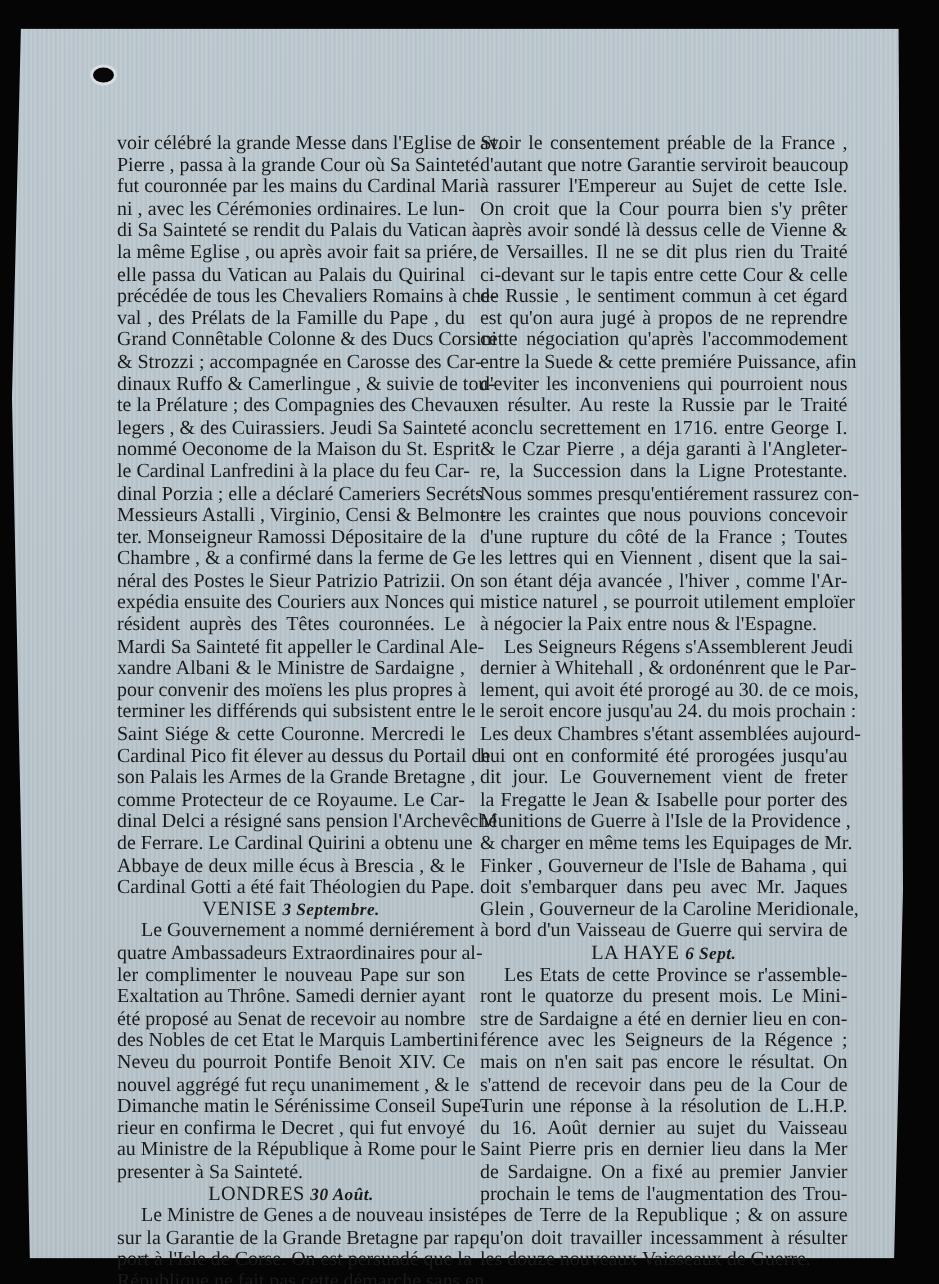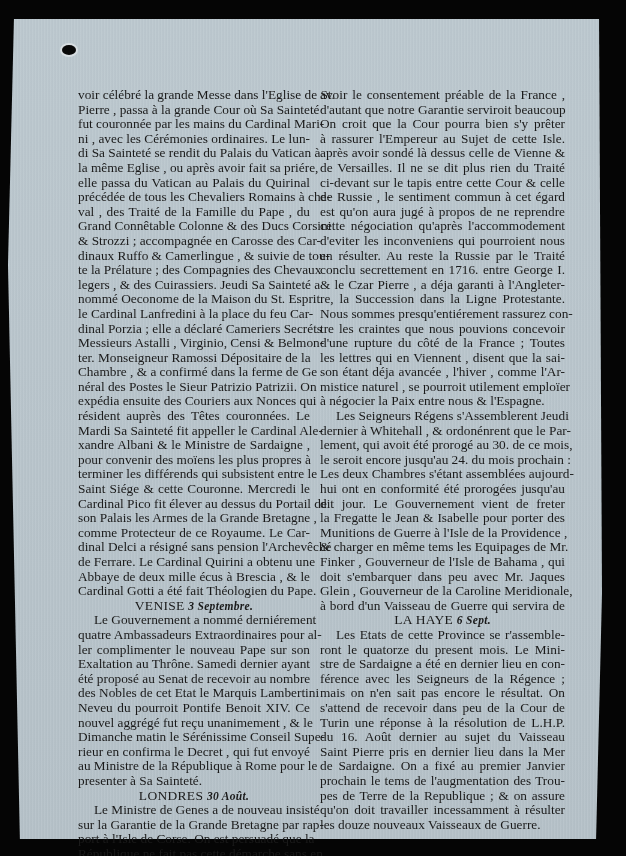--- a/index.html
+++ b/index.html
@@ -39,21 +39,21 @@
 <div class="col left">
   <div id="left-lines">
       <span class="line">voir célébré la grande Messe dans l'Eglise de St.</span>
       <span class="line">Pierre , passa à la grande Cour où Sa Sainteté</span>
       <span class="line">fut couronnée par les mains du Cardinal Mari-</span>
       <span class="line">ni , avec les Cérémonies ordinaires.  Le lun-</span>
       <span class="line">di Sa Sainteté se rendit du Palais du Vatican à</span>
       <span class="line">la même Eglise , ou après avoir fait sa priére,</span>
       <span class="line">elle passa du Vatican au Palais du Quirinal</span>
       <span class="line">précédée de tous les Chevaliers Romains à che-</span>
-      <span class="line">val , des Traité de la Famille du Pape , du</span>
+      <span class="line">val , des Prélats de la Famille du Pape , du</span>
       <span class="line">Grand Connêtable Colonne &amp; des Ducs Corsini</span>
       <span class="line">&amp; Strozzi ; accompagnée en Carosse des Car-</span>
       <span class="line">dinaux Ruffo &amp; Camerlingue , &amp; suivie de tou-</span>
       <span class="line">te la Prélature ; des Compagnies des Chevaux</span>
       <span class="line">legers , &amp; des Cuirassiers.  Jeudi Sa Sainteté a</span>
       <span class="line">nommé Oeconome de la Maison du St. Esprit</span>
       <span class="line">le Cardinal Lanfredini à la place du feu Car-</span>
       <span class="line">dinal Porzia ; elle a déclaré Cameriers Secréts</span>
       <span class="line">Messieurs Astalli , Virginio, Censi &amp; Belmon-</span>
       <span class="line">ter.  Monseigneur Ramossi Dépositaire de la</span>
@@ -101,28 +101,29 @@
       <span class="line">sur la Garantie de la Grande Bretagne par rap-</span>
       <span class="line">port à l'Isle de Corse.  On est persuadé que la</span>
       <span class="line">République ne fait pas cette démarche sans en</span>
     </div>
 </div>
 
 <div class="col right">
   <div id="right-lines">
       <span class="line">avoir le consentement préable de la France ,</span>
       <span class="line">d'autant que notre Garantie serviroit beaucoup</span>
+      <span class="line">à rassurer l'Empereur au Sujet de cette Isle.</span>
       <span class="line">On croit que la Cour pourra bien s'y prêter</span>
-      <span class="line">à rassurer l'Empereur au Sujet de cette Isle.</span>
       <span class="line">après avoir sondé là dessus celle de Vienne &amp;</span>
       <span class="line">de Versailles.  Il ne se dit plus rien du Traité</span>
       <span class="line">ci-devant sur le tapis entre cette Cour &amp; celle</span>
       <span class="line">de Russie , le sentiment commun à cet égard</span>
       <span class="line">est qu'on aura jugé à propos de ne reprendre</span>
       <span class="line">cette négociation qu'après l'accommodement</span>
+      <span class="line">entre la Suede &amp; cette premiére Puissance, afin</span>
       <span class="line">d'eviter les inconveniens qui pourroient nous</span>
       <span class="line">en résulter.  Au reste la Russie par le Traité</span>
       <span class="line">conclu secrettement en 1716. entre George I.</span>
       <span class="line">&amp; le Czar Pierre , a déja garanti à l'Angleter-</span>
       <span class="line">re, la Succession dans la Ligne Protestante.</span>
       <span class="line">Nous sommes presqu'entiérement rassurez con-</span>
       <span class="line">tre les craintes que nous pouvions concevoir</span>
       <span class="line">d'une rupture du côté de la France ; Toutes</span>
       <span class="line">les lettres qui en Viennent , disent que la sai-</span>
       <span class="line">son étant déja avancée , l'hiver , comme l'Ar-</span>

